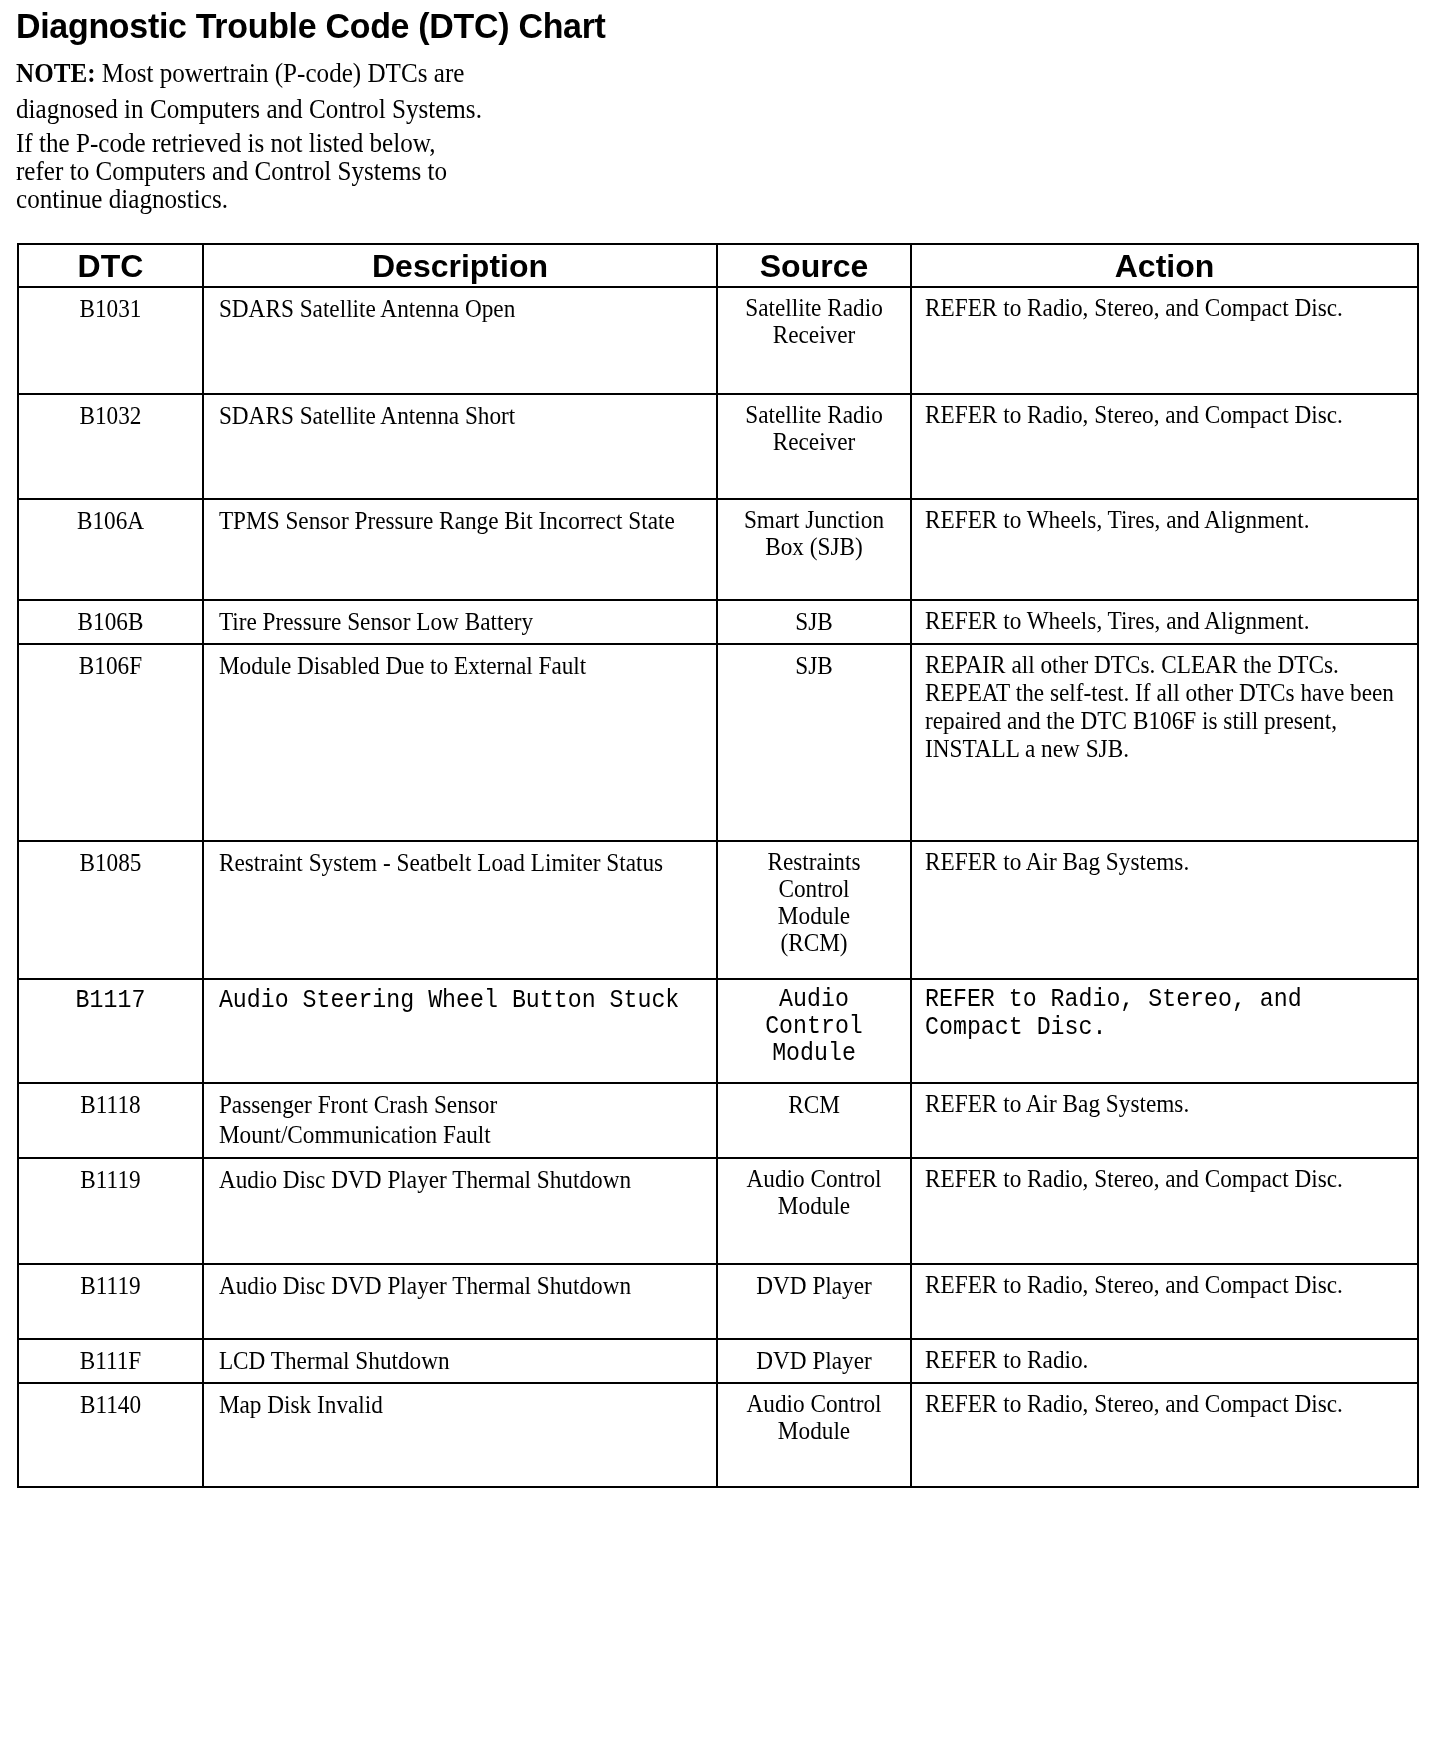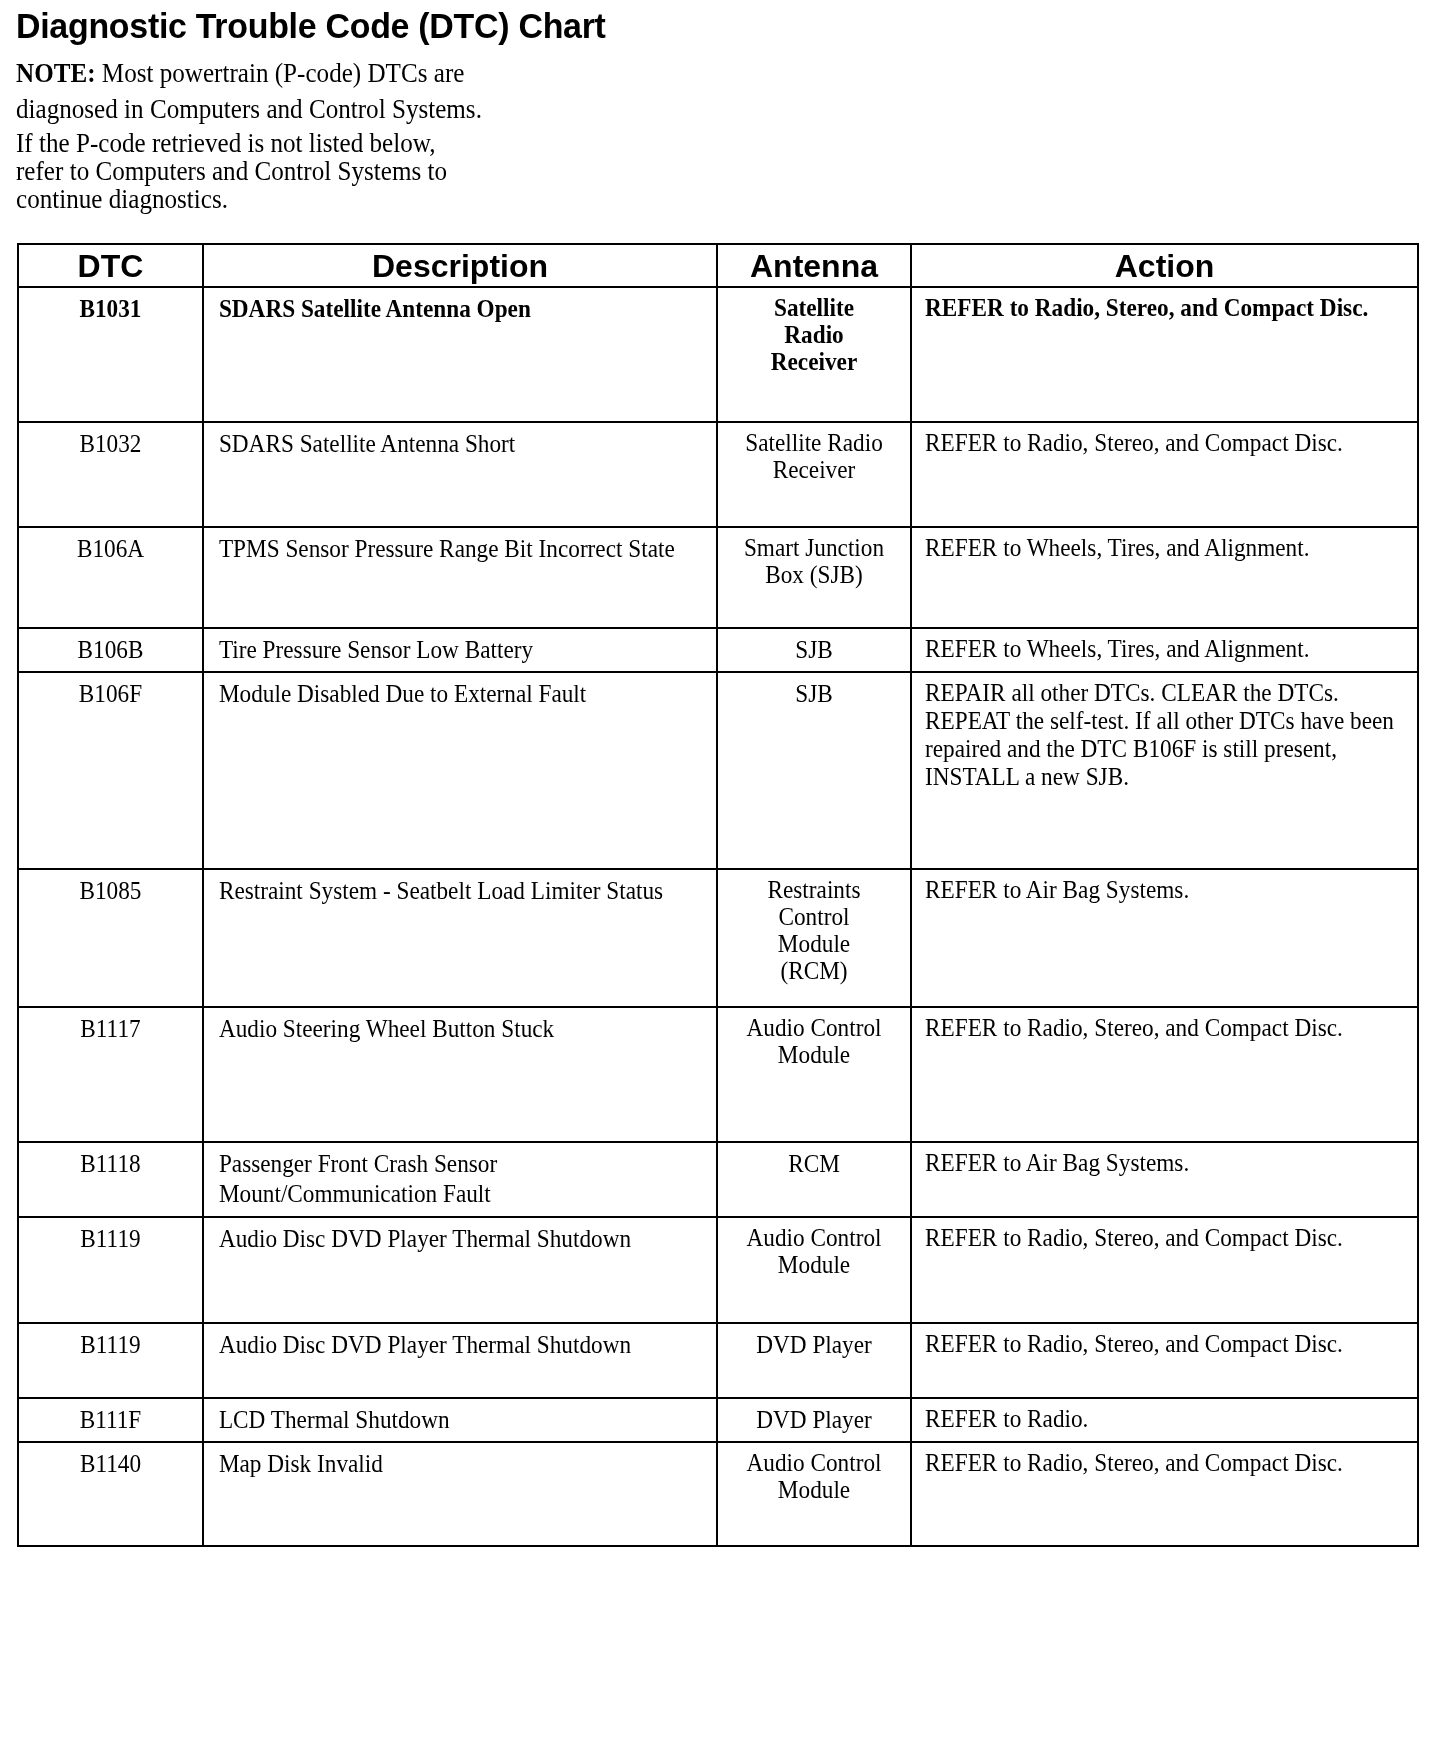--- a/index.html
+++ b/index.html
@@ -63,26 +63,26 @@
   <colgroup>
       <col class="c1">
       <col class="c2">
       <col class="c3">
       <col class="c4">
     </colgroup>
   <thead>
     <tr>
       <th>DTC</th>
       <th>Description</th>
-      <th>Antenna</th>
+      <th>Source</th>
       <th>Action</th>
     </tr>
   </thead>
   <tbody id="dtc-body">
-      <tr style="height: 135px; font-weight: bold;">
+      <tr style="height: 107px;">
         <td class="dtc-code">
           <div class="cell">B1031</div>
         </td>
         <td class="desc">
           <div class="cell">SDARS Satellite Antenna Open</div>
         </td>
         <td class="src">
           <div class="cell" style="line-height: 27px; padding: 6px 20px 0px;">Satellite Radio Receiver</div>
         </td>
         <td class="act">
@@ -152,21 +152,21 @@
         <td class="desc">
           <div class="cell">Restraint System - Seatbelt Load Limiter Status</div>
         </td>
         <td class="src">
           <div class="cell" style="line-height: 27px; padding: 6px 20px 0px;">Restraints Control Module (RCM)</div>
         </td>
         <td class="act">
           <div class="cell">REFER to Air Bag Systems.</div>
         </td>
       </tr>
-      <tr style="height: 135px;">
+      <tr style="height: 104px; font-family: Liberation Mono, monospace;">
         <td class="dtc-code">
           <div class="cell">B1117</div>
         </td>
         <td class="desc">
           <div class="cell">Audio Steering Wheel Button Stuck</div>
         </td>
         <td class="src">
           <div class="cell" style="line-height: 27px; padding: 6px 20px 0px;">Audio Control Module</div>
         </td>
         <td class="act">

